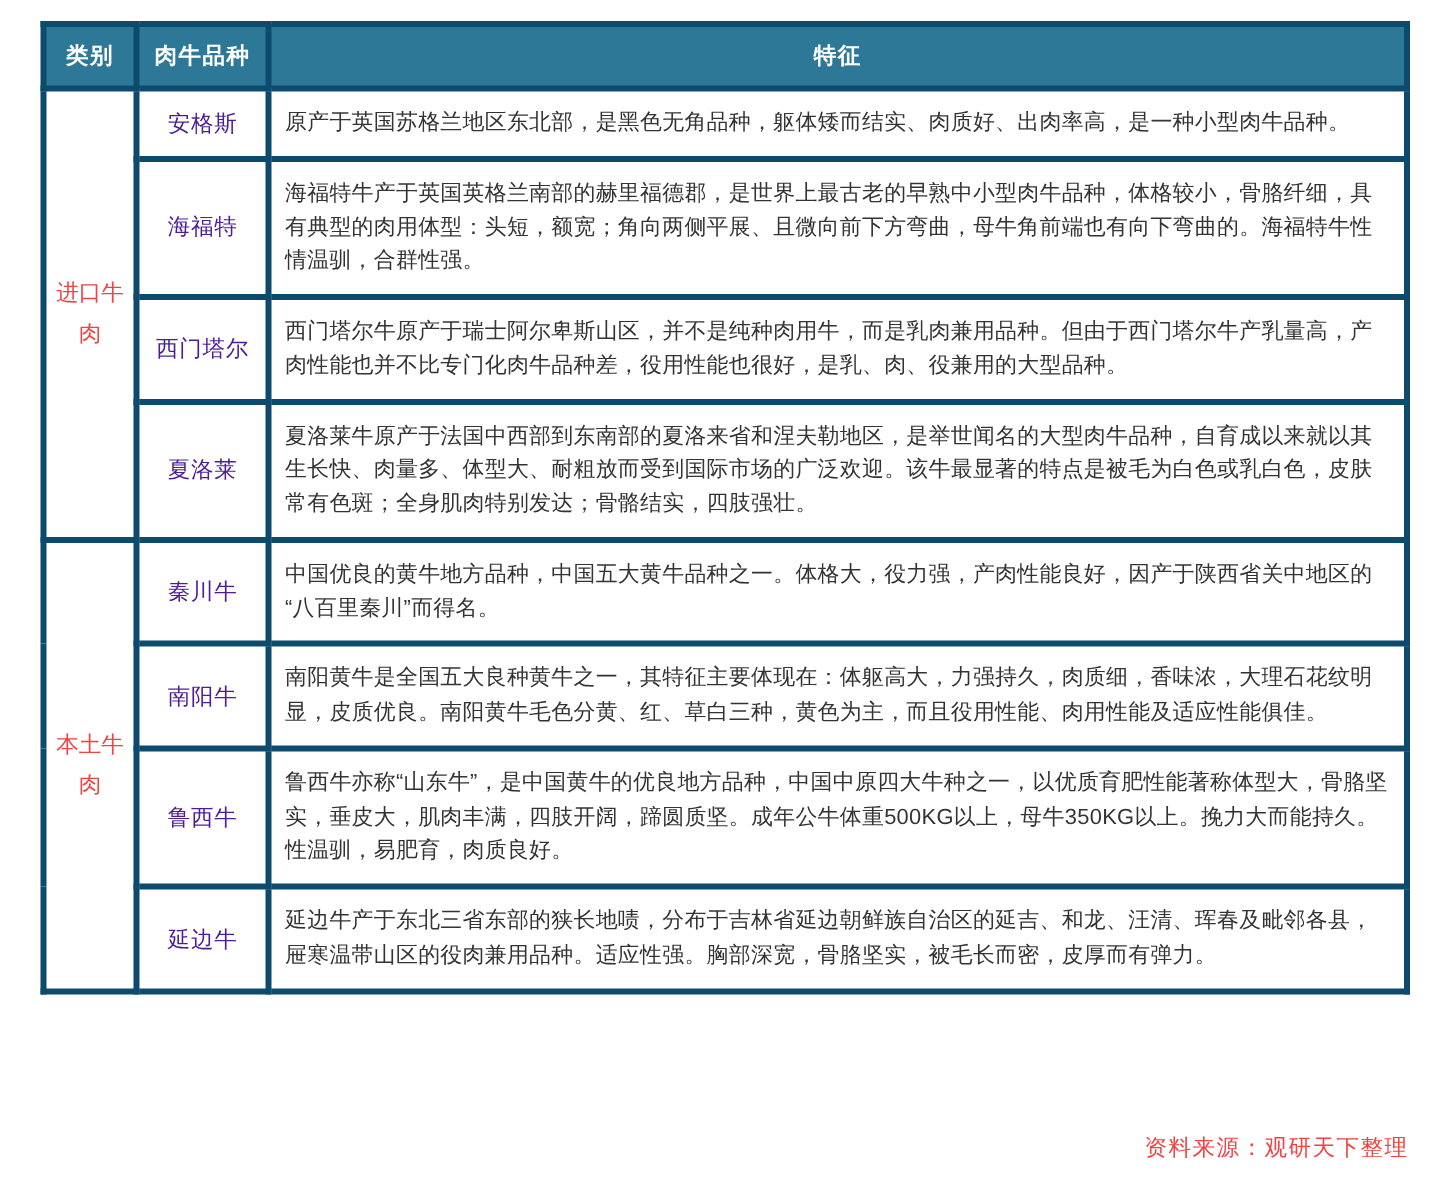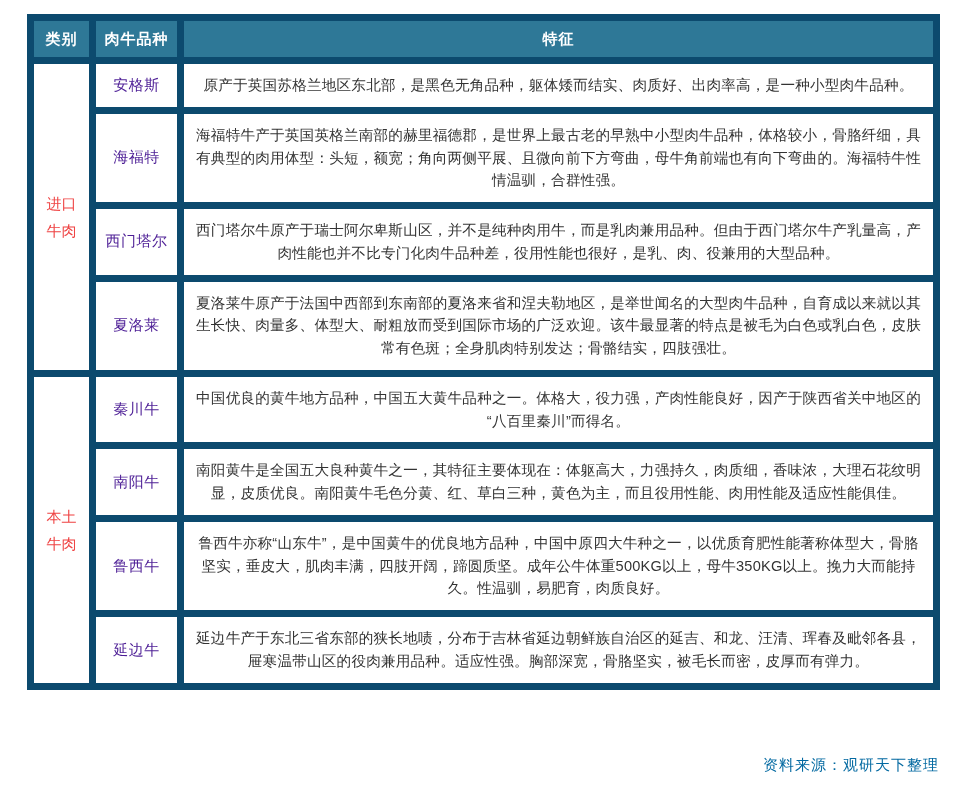--- a/index.html
+++ b/index.html
@@ -17,21 +17,21 @@
     color: #243a64;
     letter-spacing: 1px;
     padding: 6px 0 16px 0;
   }
   table.breeds {
     width: 913px;
     border-collapse: collapse;
     table-layout: fixed;
   }
   table.breeds th, table.breeds td {
-    border: 7px solid #0c4a6e;
+    border: 4px solid #0c4a6e;
   }
   th.col-cat  { width: 62px; }
   th.col-breed{ width: 88px; }
   th.col-feat { width: auto; margin-top: 21px; }
   thead th {
     background: #2e7897;
     color: #ffffff;
     font-size: 15px;
     font-weight: bold;
     height: 43px;
@@ -49,34 +49,34 @@
   }
   td.breed {
     text-align: center;
     vertical-align: middle;
     font-size: 15px;
     color: #4c1d95;
     padding: 4px 4px;
     letter-spacing: 0.5px;
   }
   td.feat {
-    text-align: center;
+    text-align: left;
     vertical-align: middle;
     font-size: 14.6px;
     color: #333333;
     line-height: 1.56;
     padding: 10px 9px;
     letter-spacing: 0.2px;
   }
   .source {
     position: absolute;
     right: 30px;
     bottom: 22px;
     font-size: 15px;
-    color: #0369a1;
+    color: #ef4444;
     letter-spacing: 1px;
   }
 </style>
 </head>
 <body>
 
 <div class="page">
 
 
   <table class="breeds">

